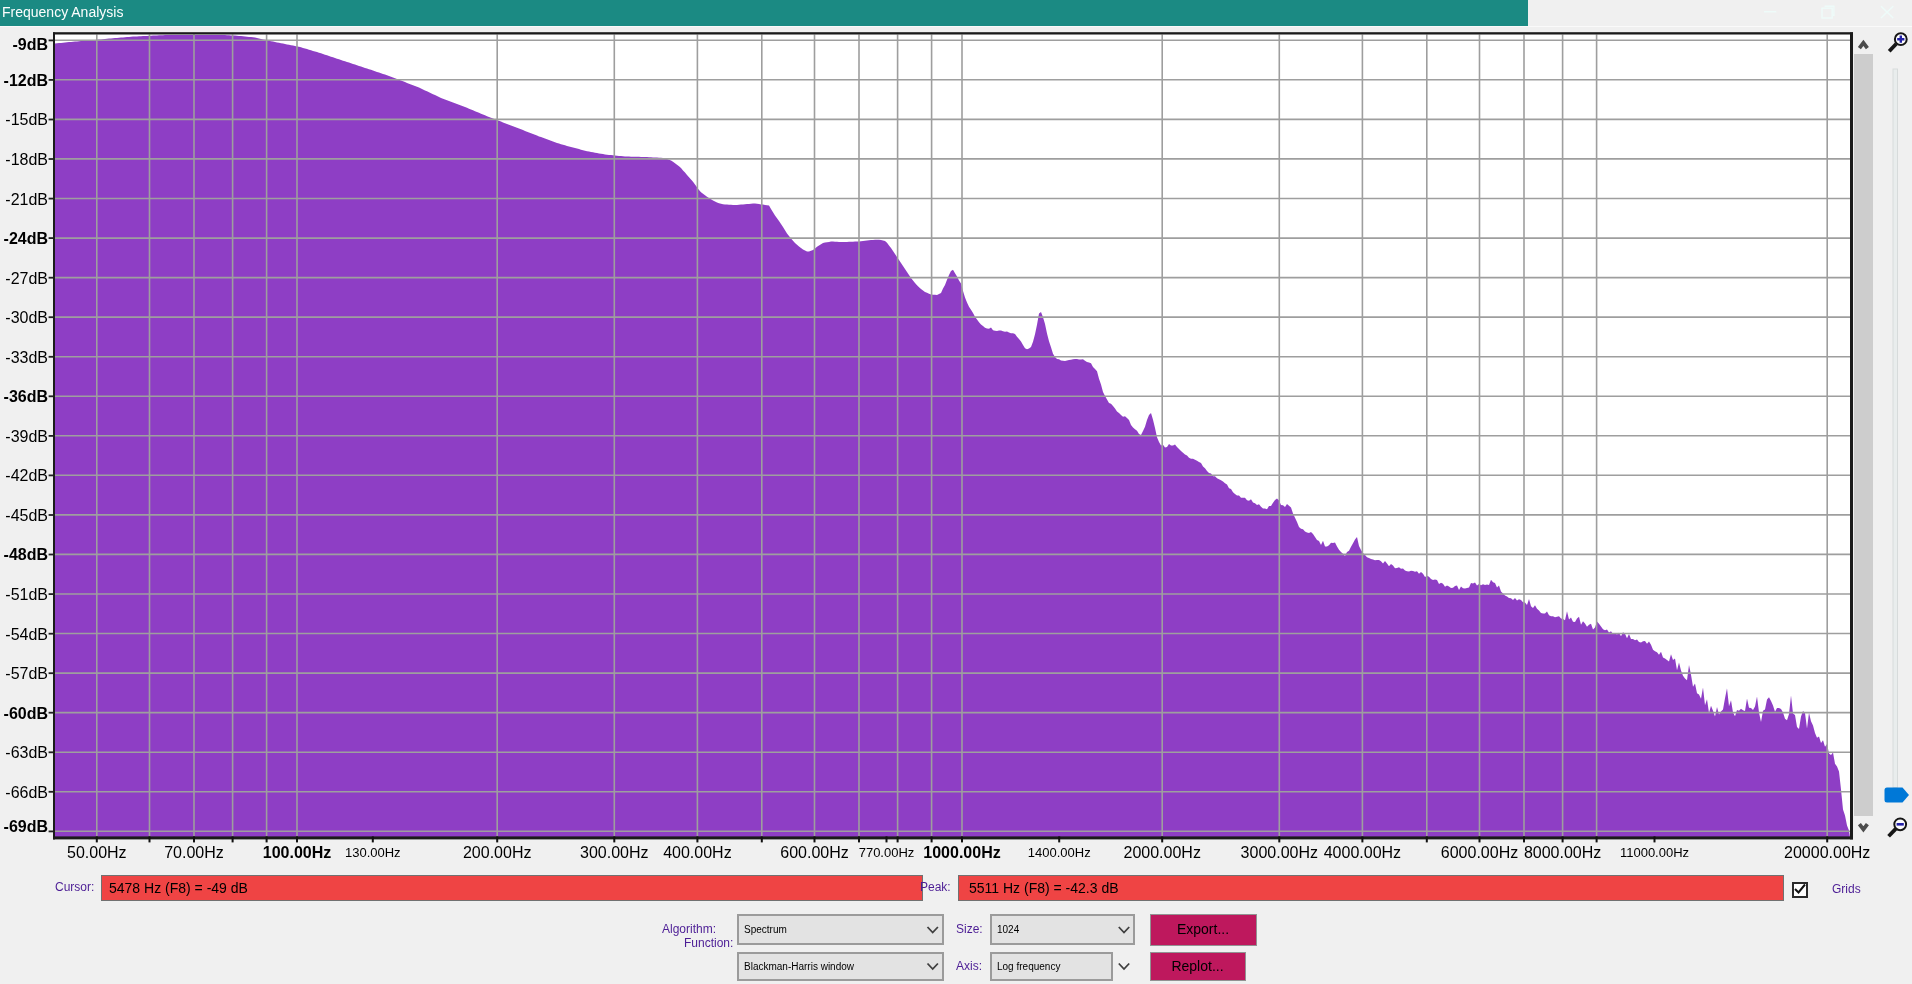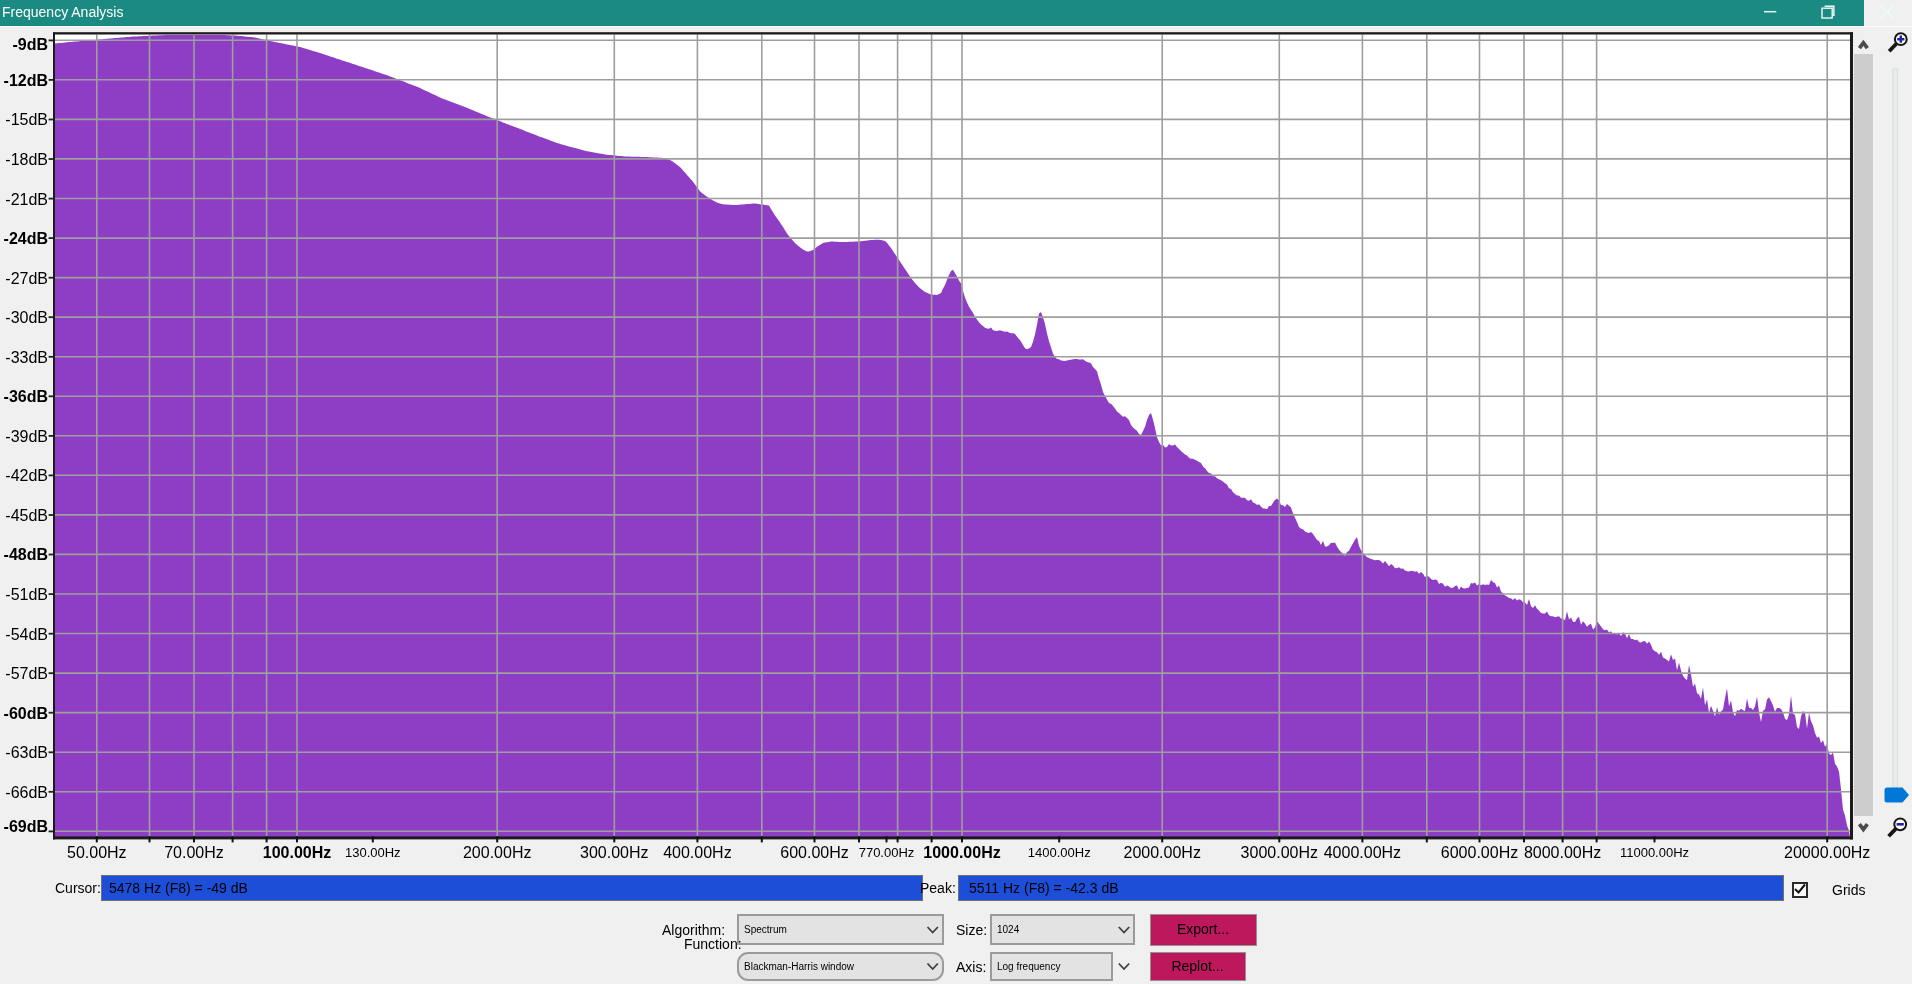--- a/index.html
+++ b/index.html
@@ -1,21 +1,21 @@
 <!DOCTYPE html>
 <html><head><meta charset="utf-8"><style>
 *{margin:0;padding:0;box-sizing:border-box;}
 html,body{width:1912px;height:984px;overflow:hidden;background:#f0f0f0;
  font-family:"Liberation Sans",sans-serif;}
-#titlebar{position:absolute;left:0;top:0;width:1864px;height:26px;background:#1b8a83;}
+#titlebar{position:absolute;left:0;top:0;width:1528px;height:26px;background:#1b8a83;}
 #titlebar .t{position:absolute;left:2px;top:4px;color:#fdfefe;font-size:14px;}
 #tbline{position:absolute;left:0;top:26px;width:1912px;height:1px;background:#fafafa;}
 #main{position:absolute;left:0;top:0;}
-.lab{position:absolute;font-size:14px;color:#000000;white-space:nowrap;}
-.field{position:absolute;background:#1d4ed8;border:1px solid #717171;font-size:14px;color:#000;
+.lab{position:absolute;font-size:12px;color:#4c1d95;white-space:nowrap;}
+.field{position:absolute;background:#ef4444;border:1px solid #717171;font-size:14px;color:#000;
  line-height:24px;padding-left:7px;white-space:nowrap;}
 .combo{position:absolute;background:#e3e3e3;border:2px solid #9b9b9b;font-size:10px;color:#000;
  padding-left:5px;white-space:nowrap;}
 .btn{position:absolute;background:#be185d;border:1.5px solid #929292;font-size:14px;color:#000;
  text-align:center;}
 #grids{position:absolute;left:1792px;top:882px;width:16px;height:16px;background:#fff;border:2px solid #2b2b2b;}
 </style></head><body>
 <div id="titlebar">
     <div class="t">Frequency Analysis</div>
 <svg width="1912" height="26" style="position:absolute;left:0;top:0">
@@ -190,21 +190,21 @@
   </div>
 <div class="lab" style="left:1812px;top:882px;margin-left:20px;">Grids</div>
 
 <div class="lab" style="left:662px;top:922px;">Algorithm:</div>
 <div class="combo" style="left:737px;top:913.5px;width:207px;height:31.5px;line-height:27.5px;">Spectrum</div>
 <div class="lab" style="left:956px;top:922px;">Size:</div>
 <div class="combo" style="left:990px;top:913.5px;width:145px;height:31.5px;line-height:27.5px;">1024</div>
 <div class="btn" style="left:1149.5px;top:914px;width:107px;height:31.5px;line-height:28.5px;">Export...</div>
 
 <div class="lab" style="left:662px;top:936px;margin-left:22px;">Function:</div>
-<div class="combo" style="left:737px;top:951.5px;width:207px;height:29.5px;line-height:25.5px;border-radius:11px;">Blackman-Harris window</div>
+<div class="combo" style="left:737px;top:951.5px;width:207px;height:29.5px;line-height:25.5px;">Blackman-Harris window</div>
 <div class="lab" style="left:956px;top:959px;">Axis:</div>
 <div class="combo" style="left:990px;top:951.5px;width:123px;height:29.5px;line-height:25.5px;">Log frequency</div>
 <div class="btn" style="left:1149.5px;top:951.5px;width:96px;height:29.5px;line-height:26.5px;">Replot...</div>
 
 <svg width="1912" height="984" style="position:absolute;left:0;top:0;pointer-events:none">
 <polyline points="927.5,927 932.7,932.5 937.9,927" fill="none" stroke="#3f3f3f" stroke-width="1.8"></polyline>
 <polyline points="1118.8,927 1124,932.5 1129.2,927" fill="none" stroke="#3f3f3f" stroke-width="1.8"></polyline>
 <polyline points="927.5,963.5 932.7,969 937.9,963.5" fill="none" stroke="#3f3f3f" stroke-width="1.8"></polyline>
 <polyline points="1118.8,963.5 1124,969 1129.2,963.5" fill="none" stroke="#3f3f3f" stroke-width="1.8"></polyline>
 </svg>

